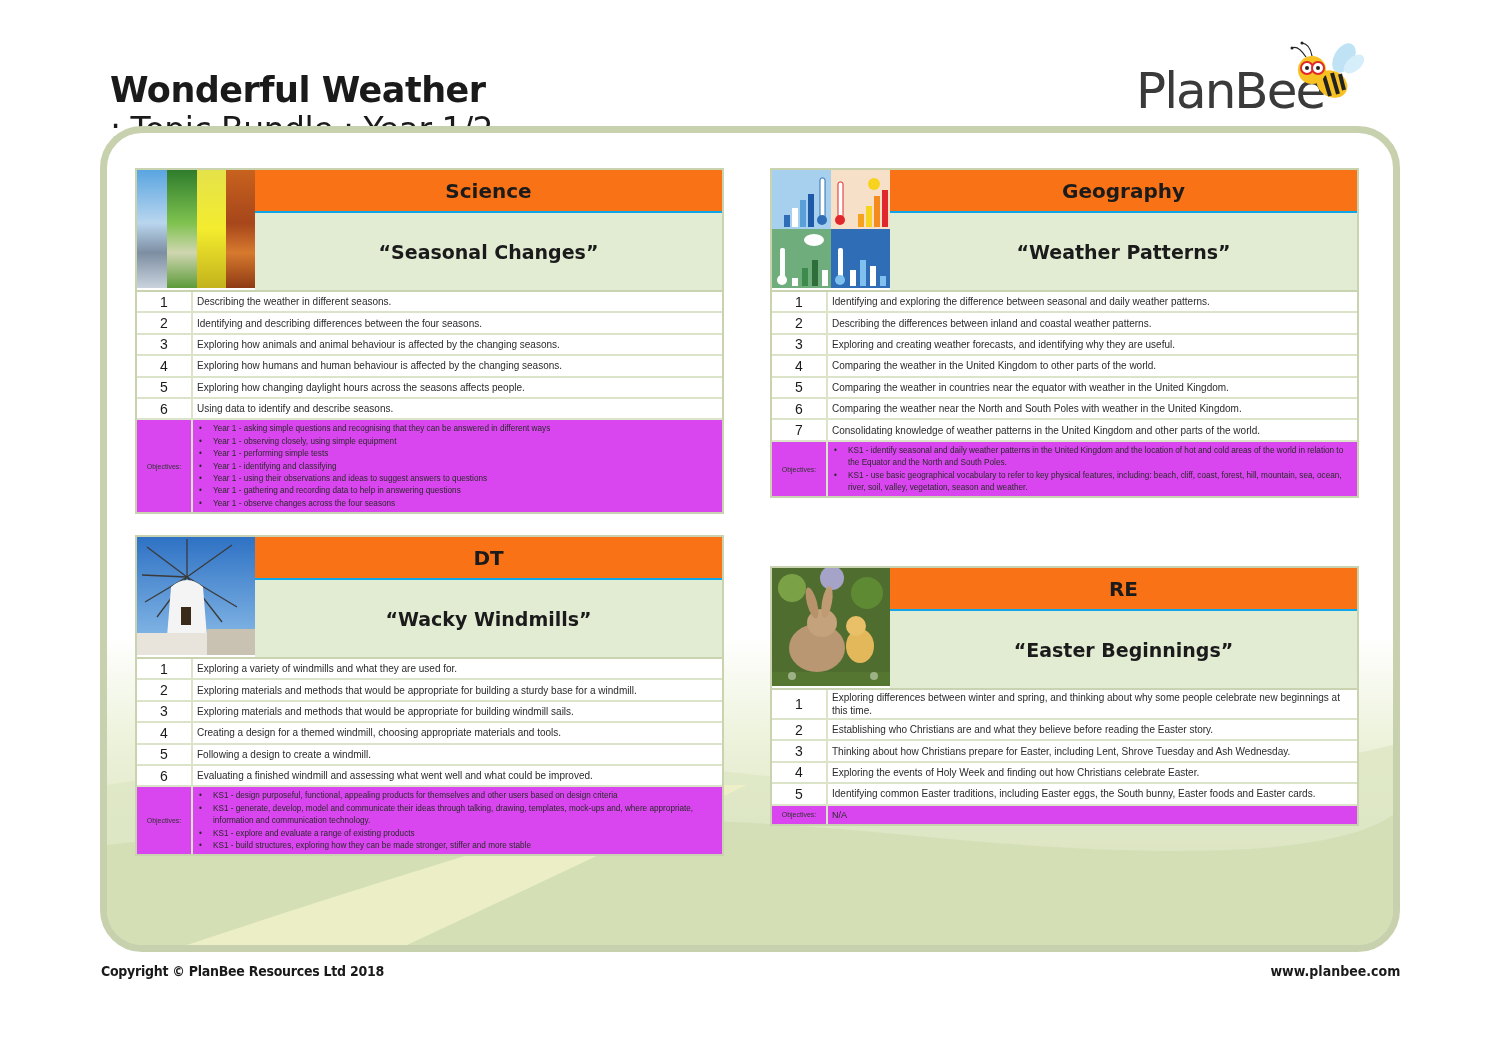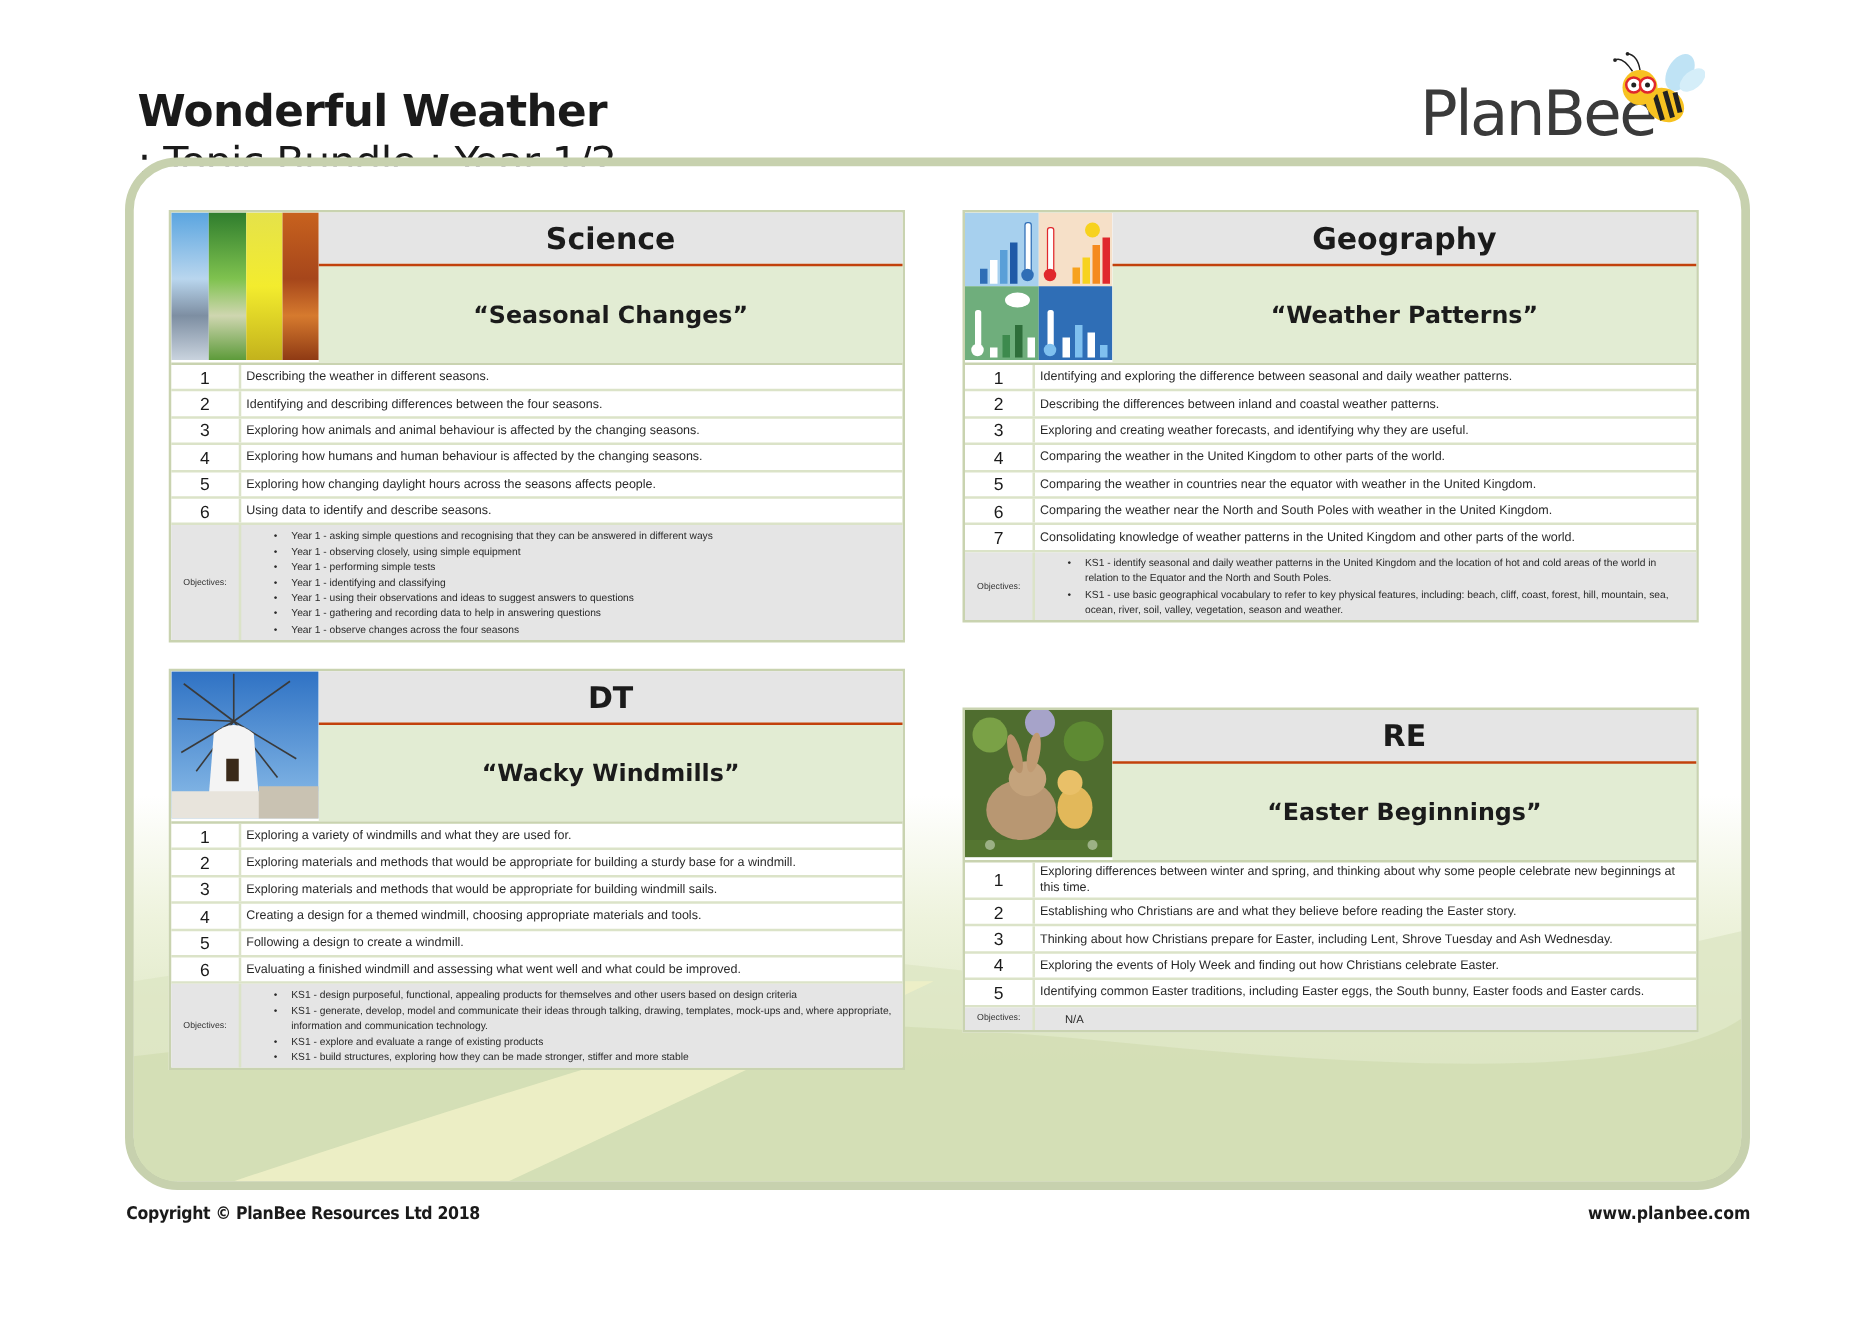--- a/index.html
+++ b/index.html
@@ -15,28 +15,28 @@
   .logo-bee { position: absolute; left: 148px; top: 0; width: 80px; height: 70px; }
 
   .frame { position: absolute; left: 100px; top: 126px; width: 1300px; height: 826px; border: 7px solid #c7d1ae; border-radius: 42px; overflow: hidden;
            background: linear-gradient(180deg, #ffffff 0%, #ffffff 62%, #eef3dd 74%, #dfe8c6 86%, #d3dfb5 100%); }
   .frame-hills { position: absolute; left: 0; bottom: 0; width: 100%; height: 240px; }
 
   .panel { position: absolute; width: 589px; border: 2px solid #c9d3b0; background: #fff; }
   .panel-head { display: flex; height: 120px; }
   .panel-img { width: 118px; height: 118px; flex: 0 0 118px; position: relative; overflow: hidden; }
   .panel-titles { flex: 1; display: flex; flex-direction: column; }
-  .subject { height: 41px; background: #e5e5e5; display: flex; align-items: center; justify-content: center; font-family: "DejaVu Sans", sans-serif; font-weight: bold; font-size: 24px; color: #1b1b1b; }
-  .topic { flex: 1; background: #e2ecd3; display: flex; align-items: center; justify-content: center; font-family: "DejaVu Sans", sans-serif; font-weight: bold; font-size: 19px; color: #1b1b1b; border-top: 2px solid #c2410c; }
+  .subject { height: 41px; background: #f97316; display: flex; align-items: center; justify-content: center; font-family: "DejaVu Sans", sans-serif; font-weight: bold; font-size: 20px; color: #1b1b1b; }
+  .topic { flex: 1; background: #e2ecd3; display: flex; align-items: center; justify-content: center; font-family: "DejaVu Sans", sans-serif; font-weight: bold; font-size: 19px; color: #1b1b1b; border-top: 2px solid #0ea5e9; }
 
   .rows { border-top: 2px solid #c9d3b0; }
   .row { display: flex; min-height: 21.4px; border-bottom: 2px solid #dbe3c8; }
   .row .num { width: 56px; flex: 0 0 56px; display: flex; align-items: center; justify-content: center; font-size: 14px; color: #1a1a1a; border-right: 2px solid #dbe3c8; }
   .row .txt { flex: 1; display: flex; align-items: center; padding: 1px 4px; font-size: 10px; color: #2a2a2a; line-height: 13px; }
-  .obj { display: flex; background: #e5e5e5; gap: 20px; }
+  .obj { display: flex; background: #d946ef; }
   .obj .lbl { width: 56px; flex: 0 0 56px; display: flex; align-items: center; justify-content: center; font-size: 7px; color: #333; border-right: 2px solid #dbe3c8; }
   .obj ul { list-style: none; flex: 1; padding: 3px 4px 2px 6px; }
   .obj li { font-size: 8.2px; line-height: 12.4px; color: #2a2a2a; padding-left: 14px; position: relative; }
   .obj li::before { content: "•"; position: absolute; left: 0; top: 0; }
   .obj .na { flex: 1; padding: 4px 4px; font-size: 9px; color: #2a2a2a; }
 
   .footer-left { position: absolute; left: 101px; top: 963px; font-family: "DejaVu Sans", sans-serif; font-weight: bold; font-size: 14px; color: #1a1a1a; letter-spacing: -0.3px; transform: scaleX(0.9); transform-origin: left; }
   .footer-right { position: absolute; right: 100px; top: 963px; font-family: "DejaVu Sans", sans-serif; font-weight: bold; font-size: 14px; color: #1a1a1a; transform: scaleX(0.9); transform-origin: right; }
 </style>
 </head>

